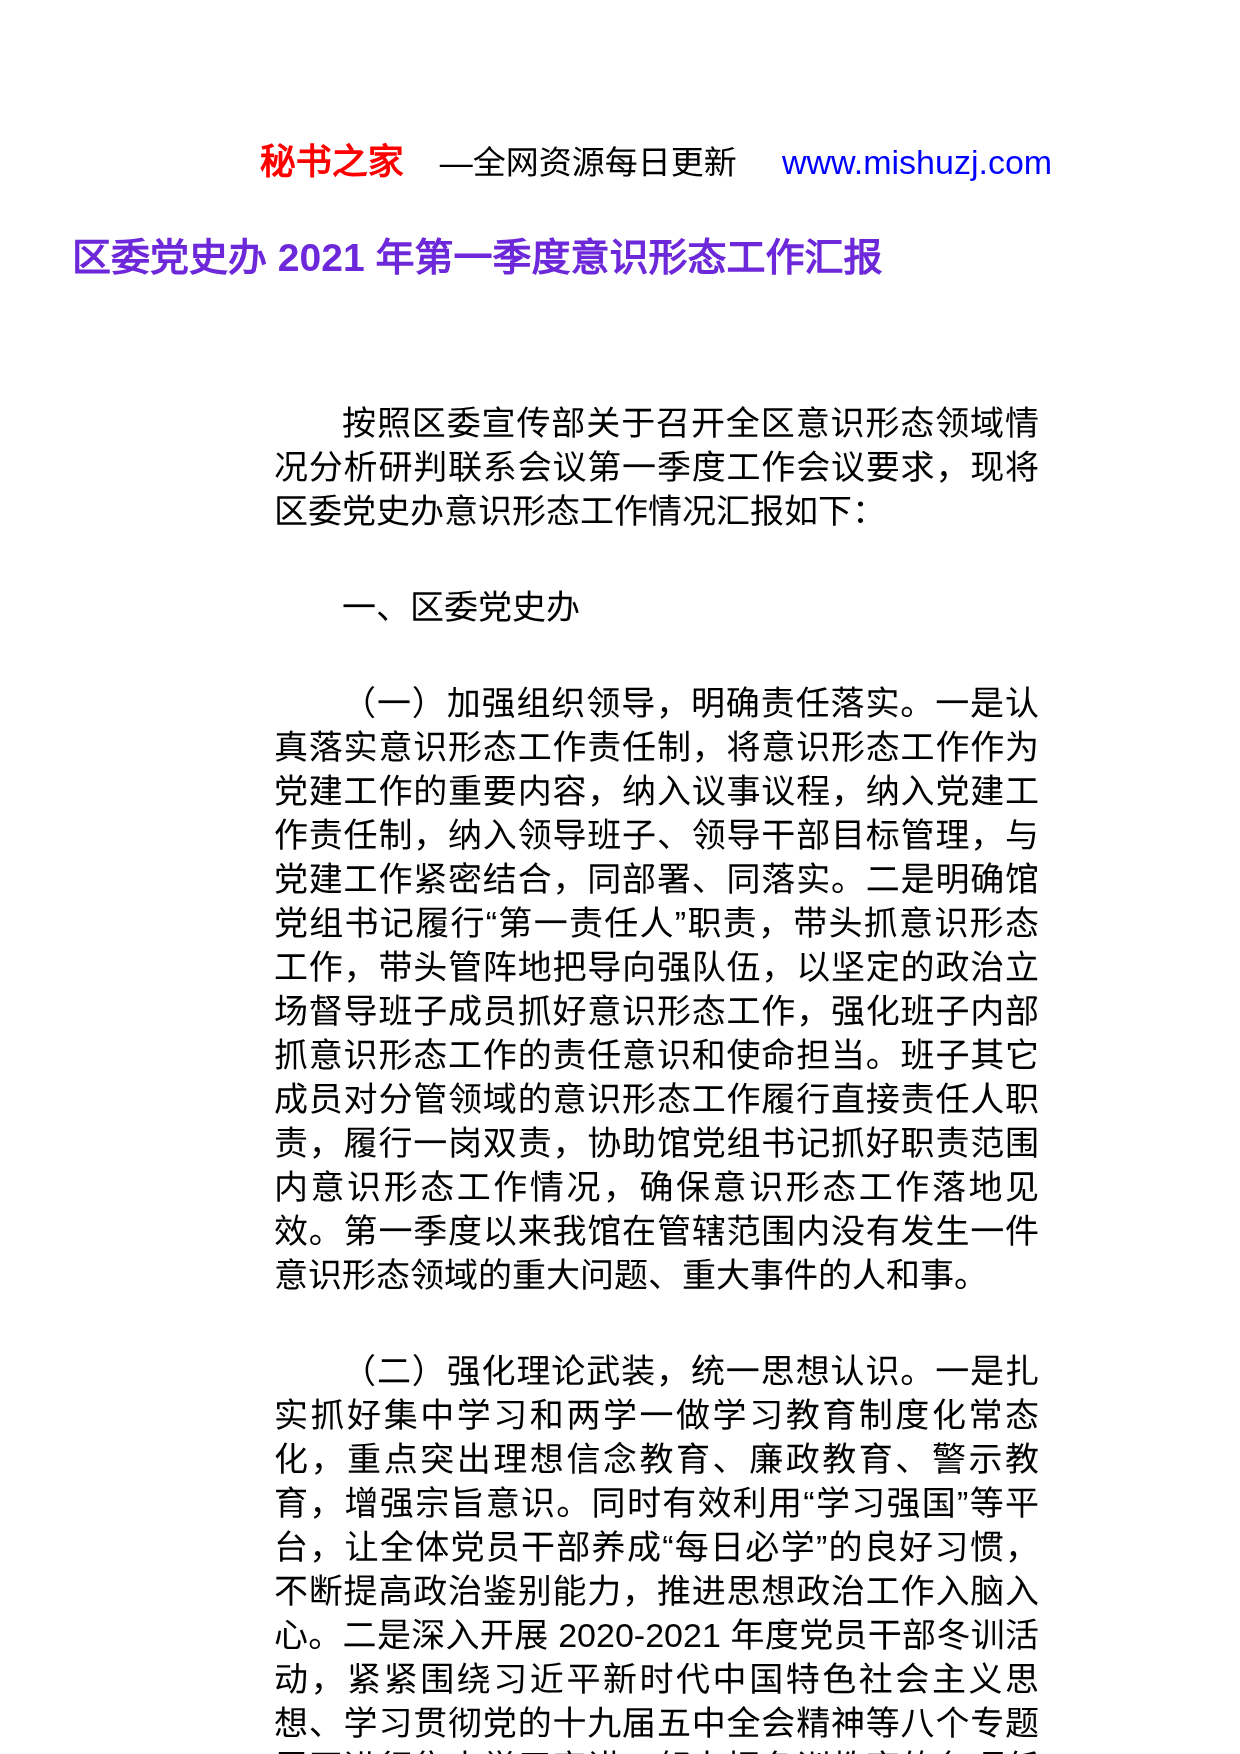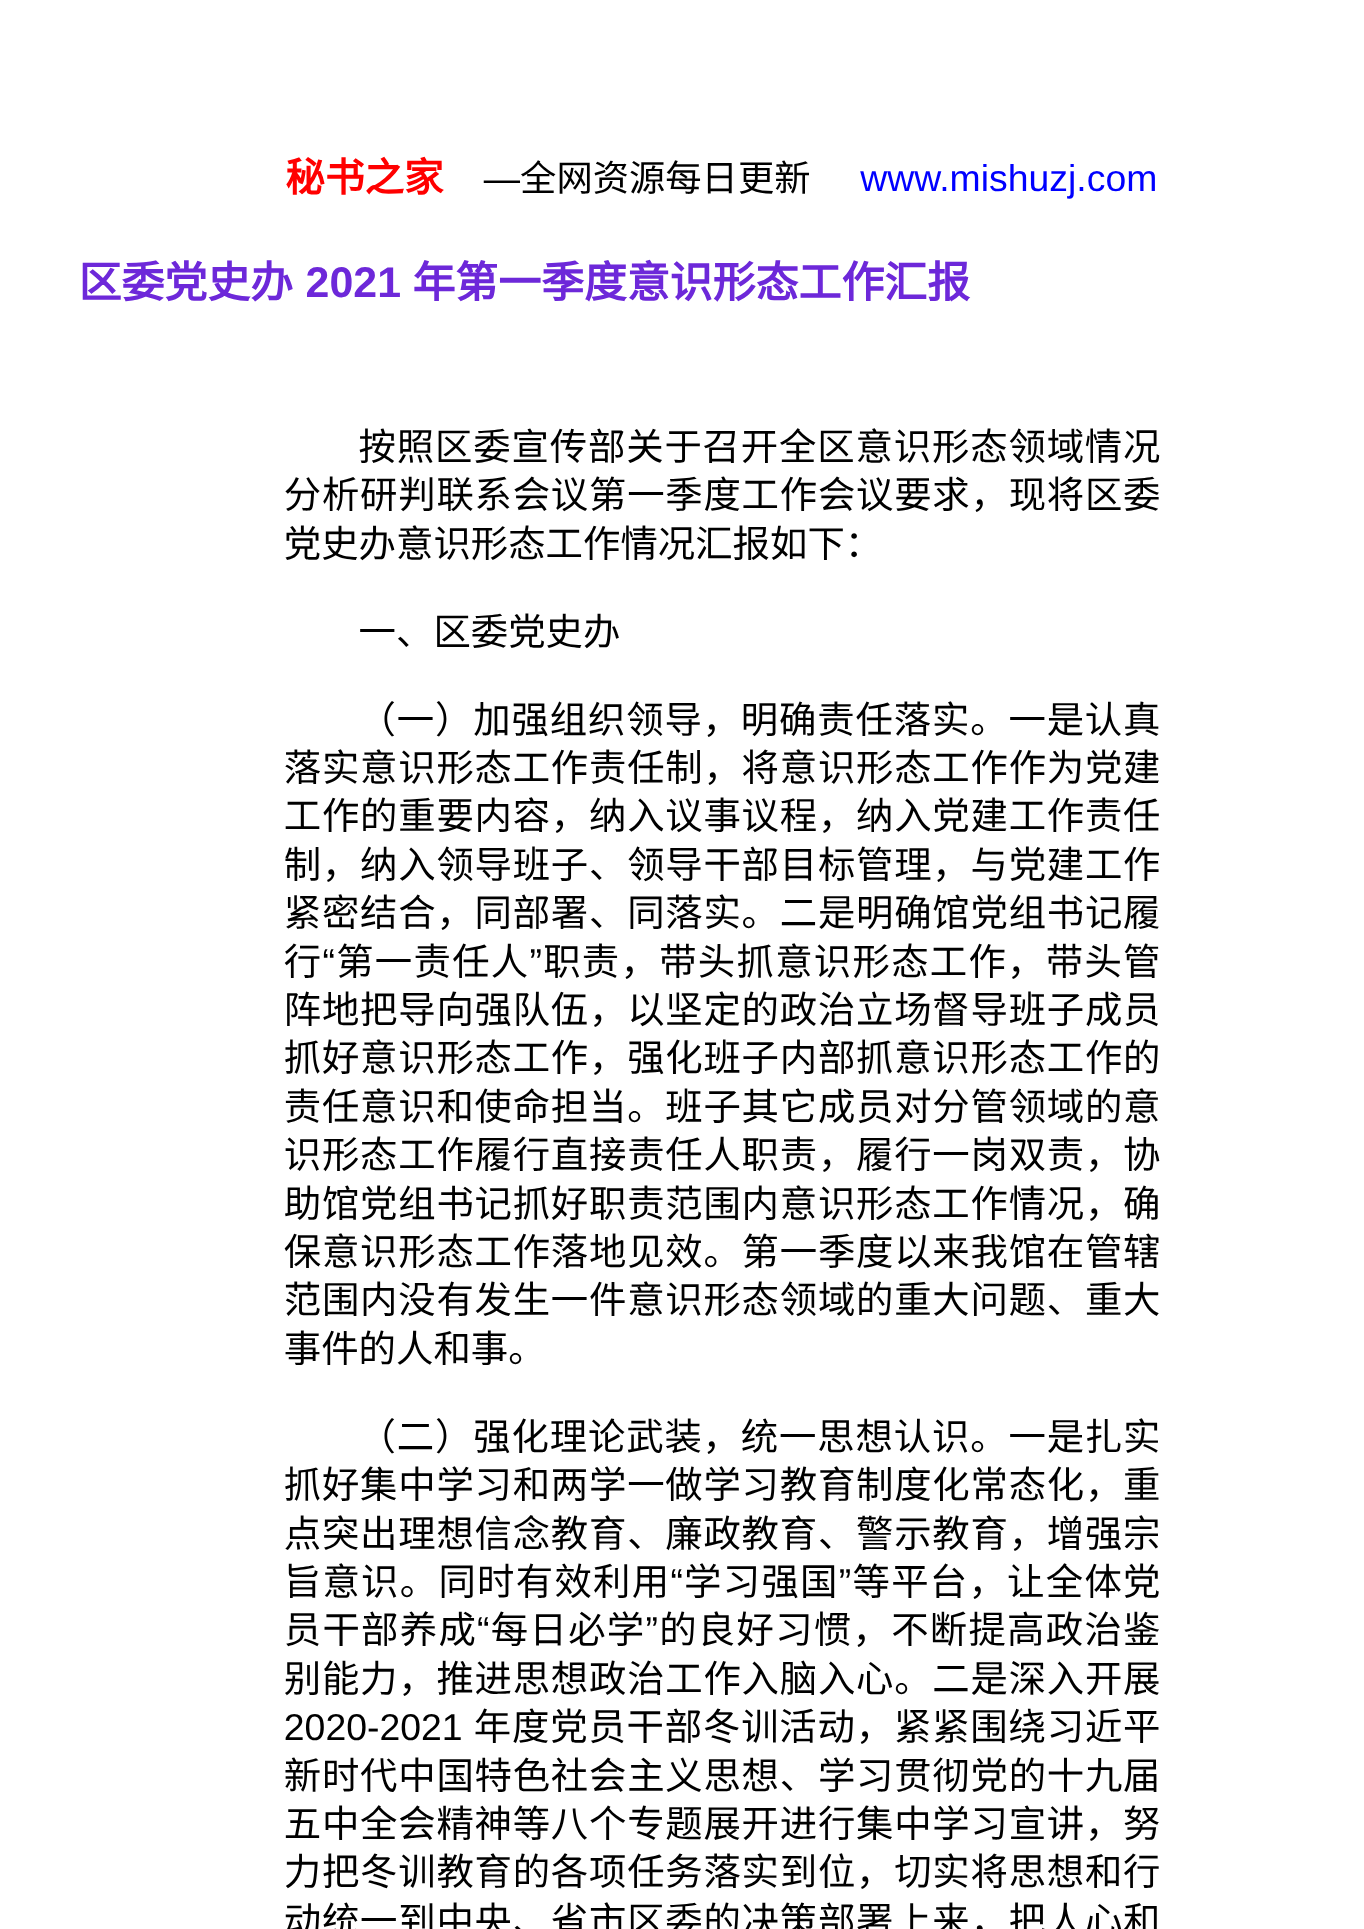--- a/index.html
+++ b/index.html
@@ -42,21 +42,21 @@
     color: #6d28d9;
   }
   .doc-body {
     margin: 48px 167px 0 168px;
     font-size: 34px;
     line-height: 44px;
     text-align: justify;
     color: #000000;
   }
   .doc-body p {
-    margin: 0;
+    margin: 16px;
     text-indent: 2em;
   }
 </style>
 </head>
 <body>
 
 <div class="page">
 
   <div class="doc-header">
     <span class="site-name">秘书之家</span><span class="site-tagline">—全网资源每日更新 </span><span class="site-url">www.mishuzj.com</span>

